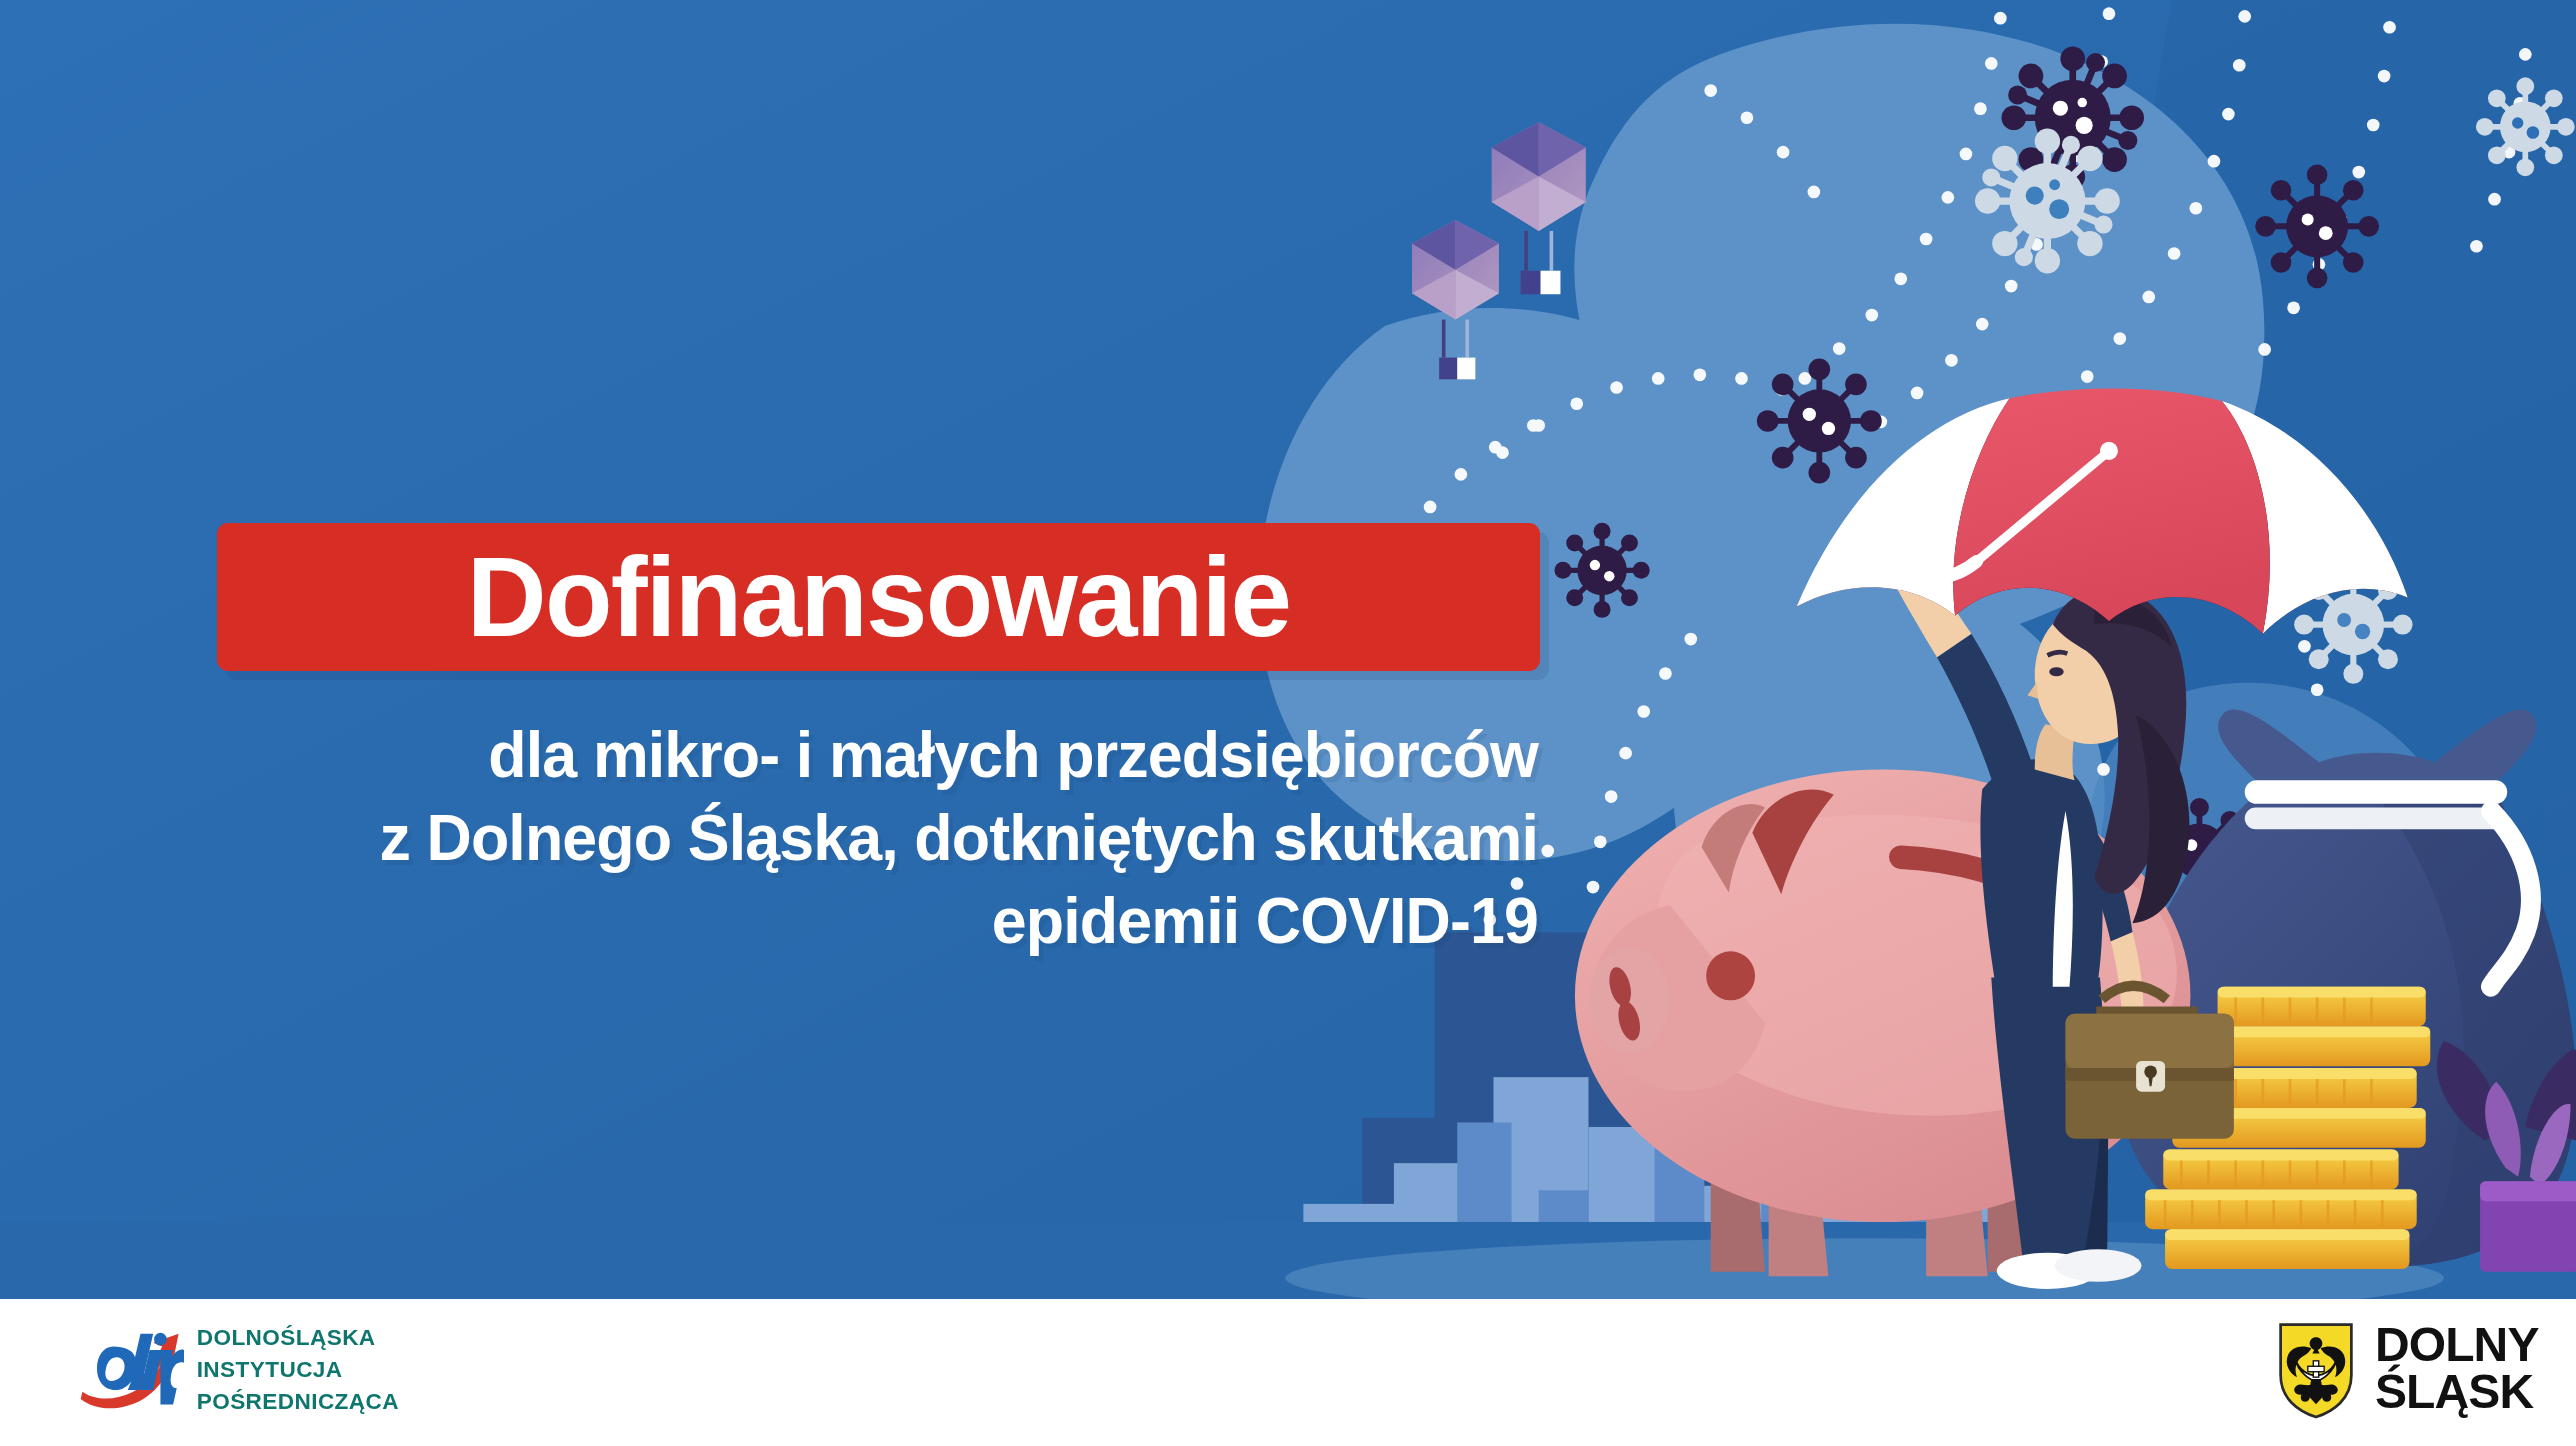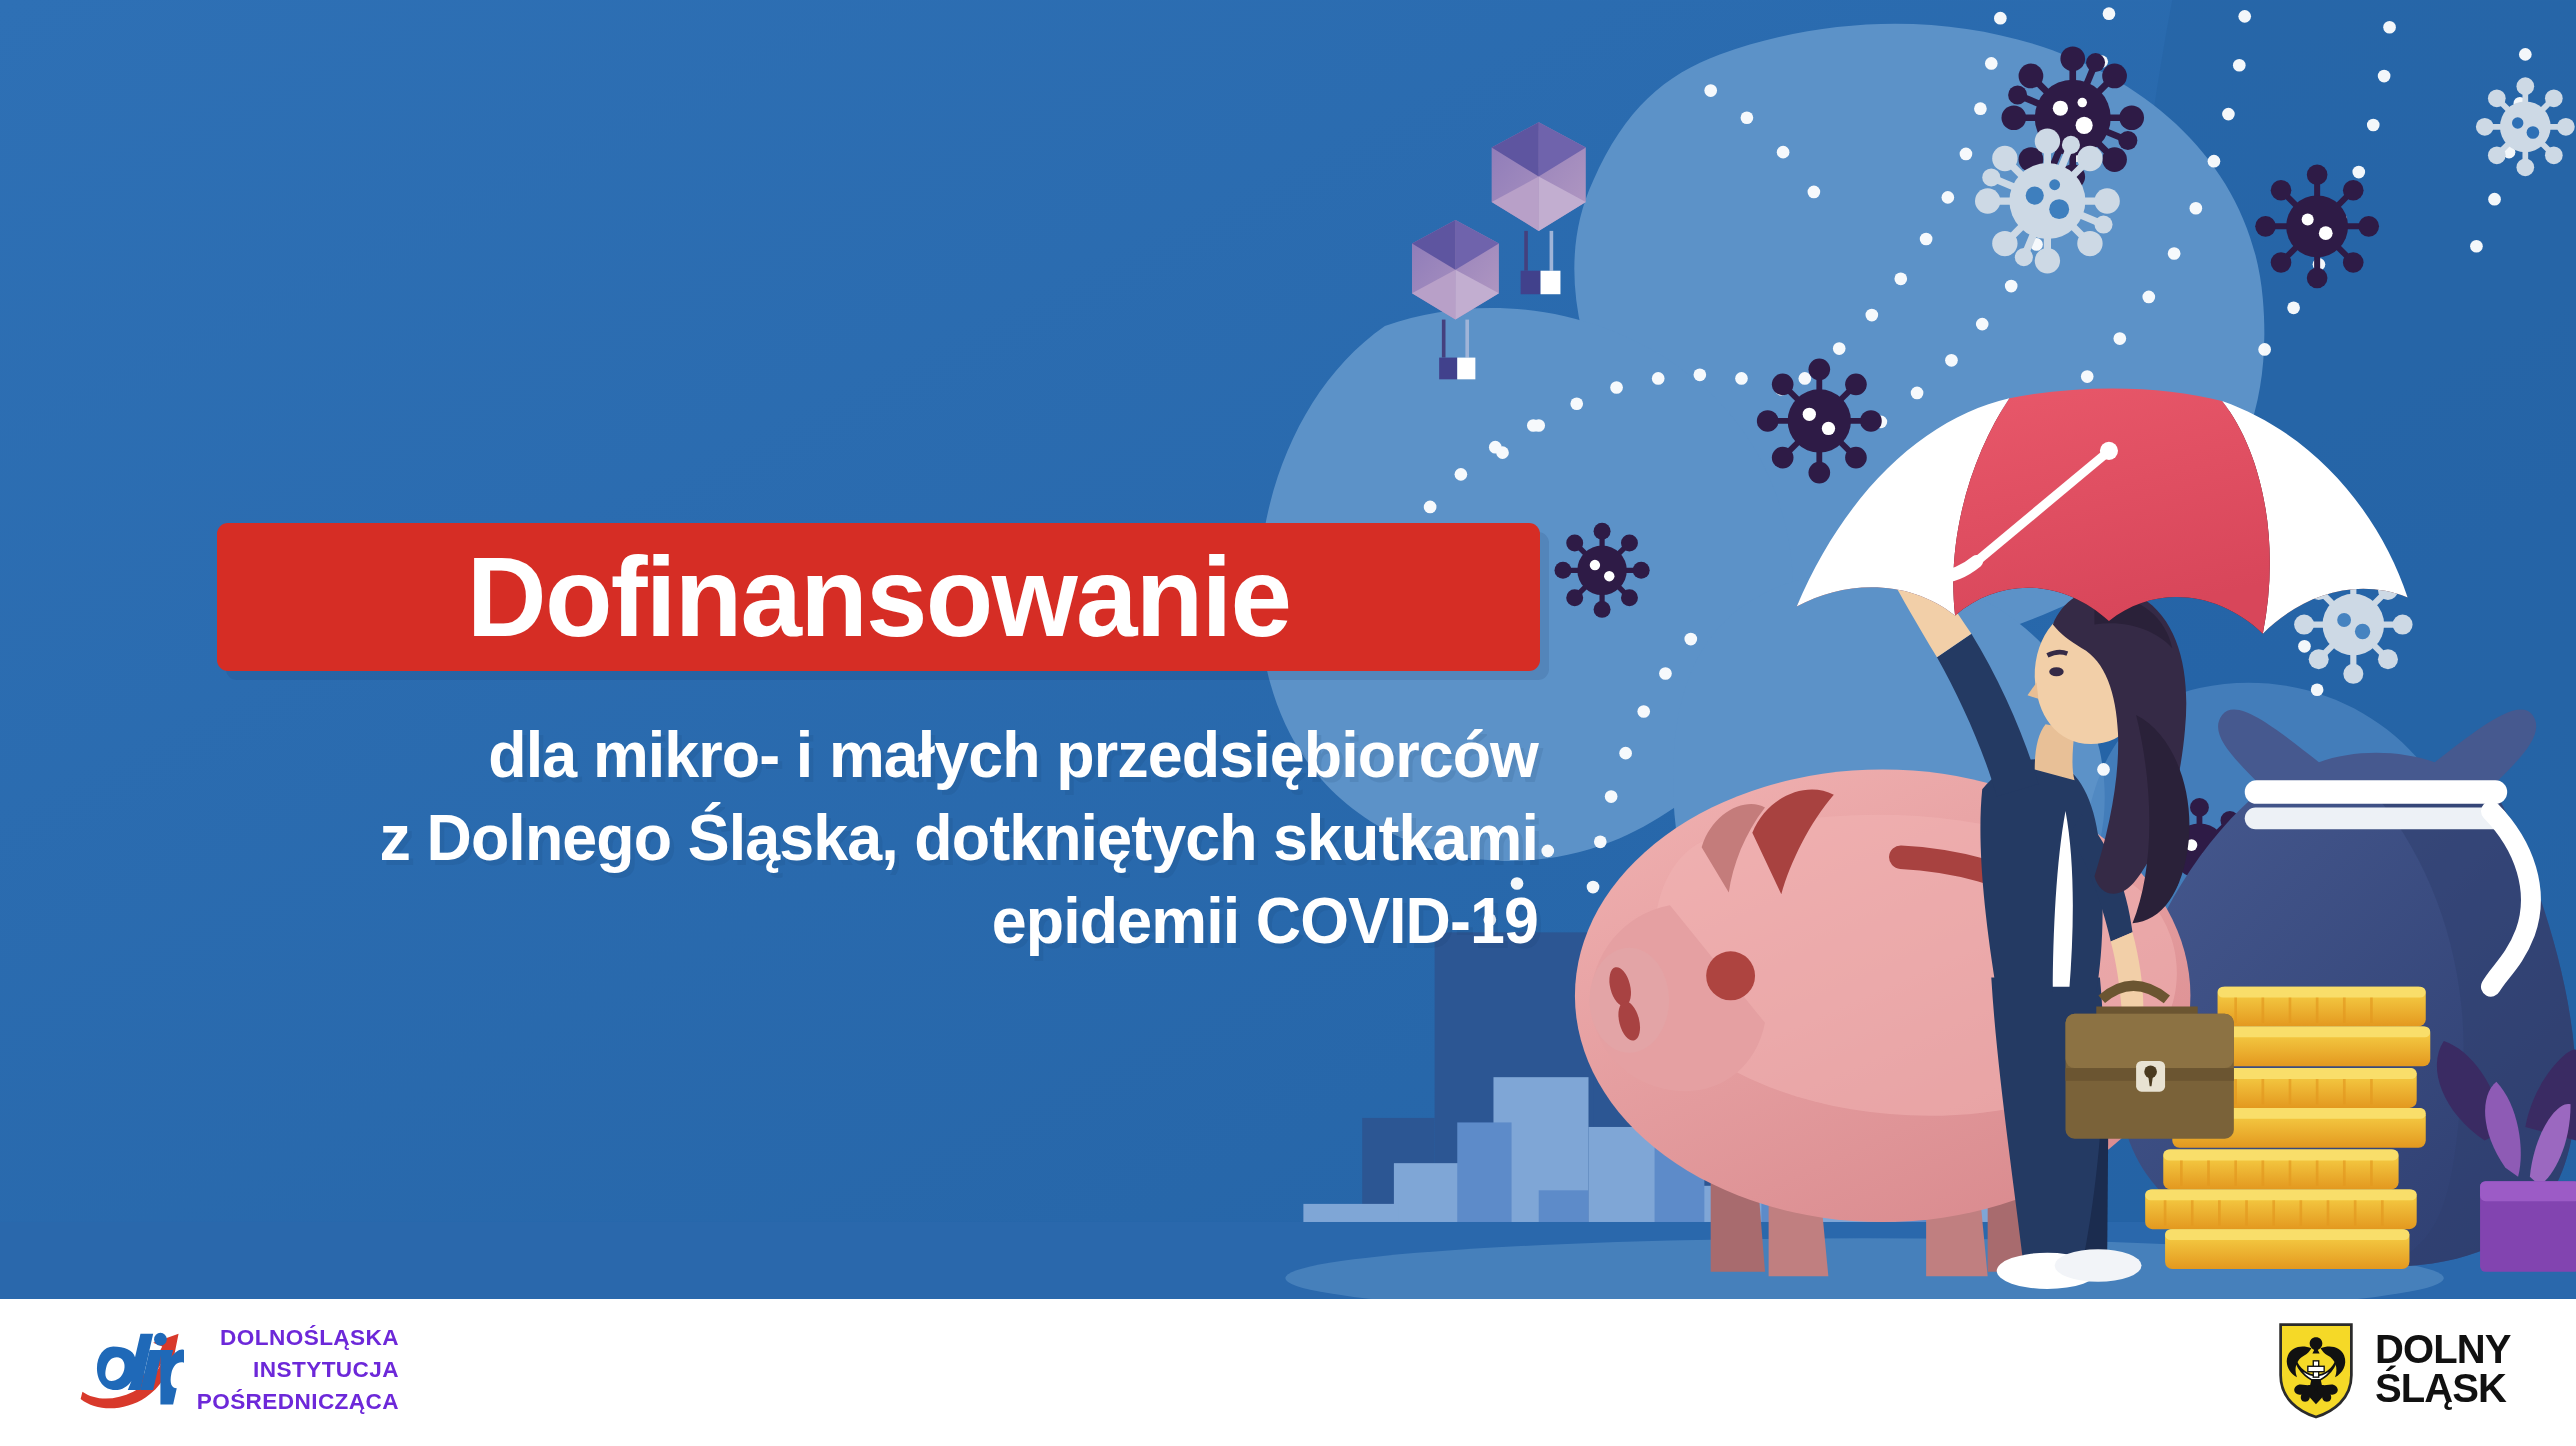--- a/index.html
+++ b/index.html
@@ -78,33 +78,32 @@
     width:2576px;
     height:148px;
     background:#ffffff;
     z-index:60;
   }
   .logo-block{position:absolute;display:flex;align-items:center;}
   #dip-logo{left:77px; top:22px;}
   #dip-mark{width:107px;height:98px;flex:0 0 auto;}
   #dip-words{
     margin-left:12.7px;
-    color:#6d28d9;
+    color:#0f766e;
     font-size:22.6px;
     font-weight:bold;
     line-height:1.42;
     letter-spacing:0.4px;
-    text-align:right;
   }
   #ds-logo{left:2277px; top:20px;}
   #ds-shield{width:78px;height:100px;flex:0 0 auto;}
   #ds-words{
     margin-left:20px;
     color:#111111;
-    font-size:40px;
+    font-size:48px;
     font-weight:bold;
     line-height:.97;
     letter-spacing:-0.9px;
   }
 </style>
 </head>
 <body>
 
 <div id="banner">
 

